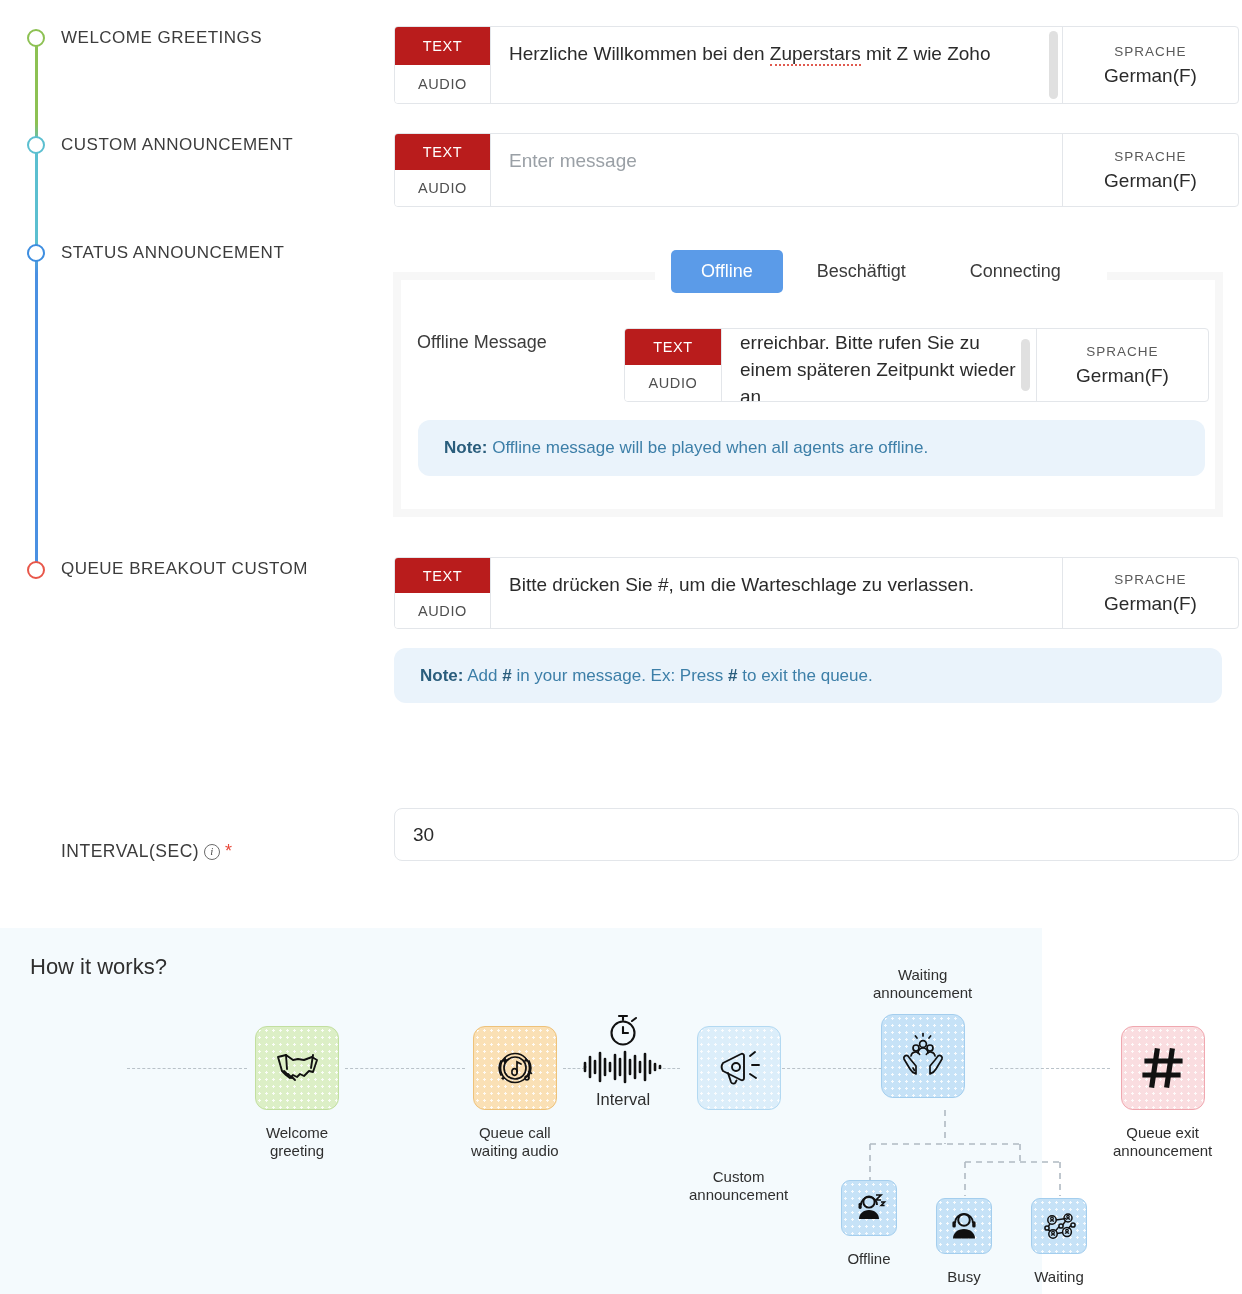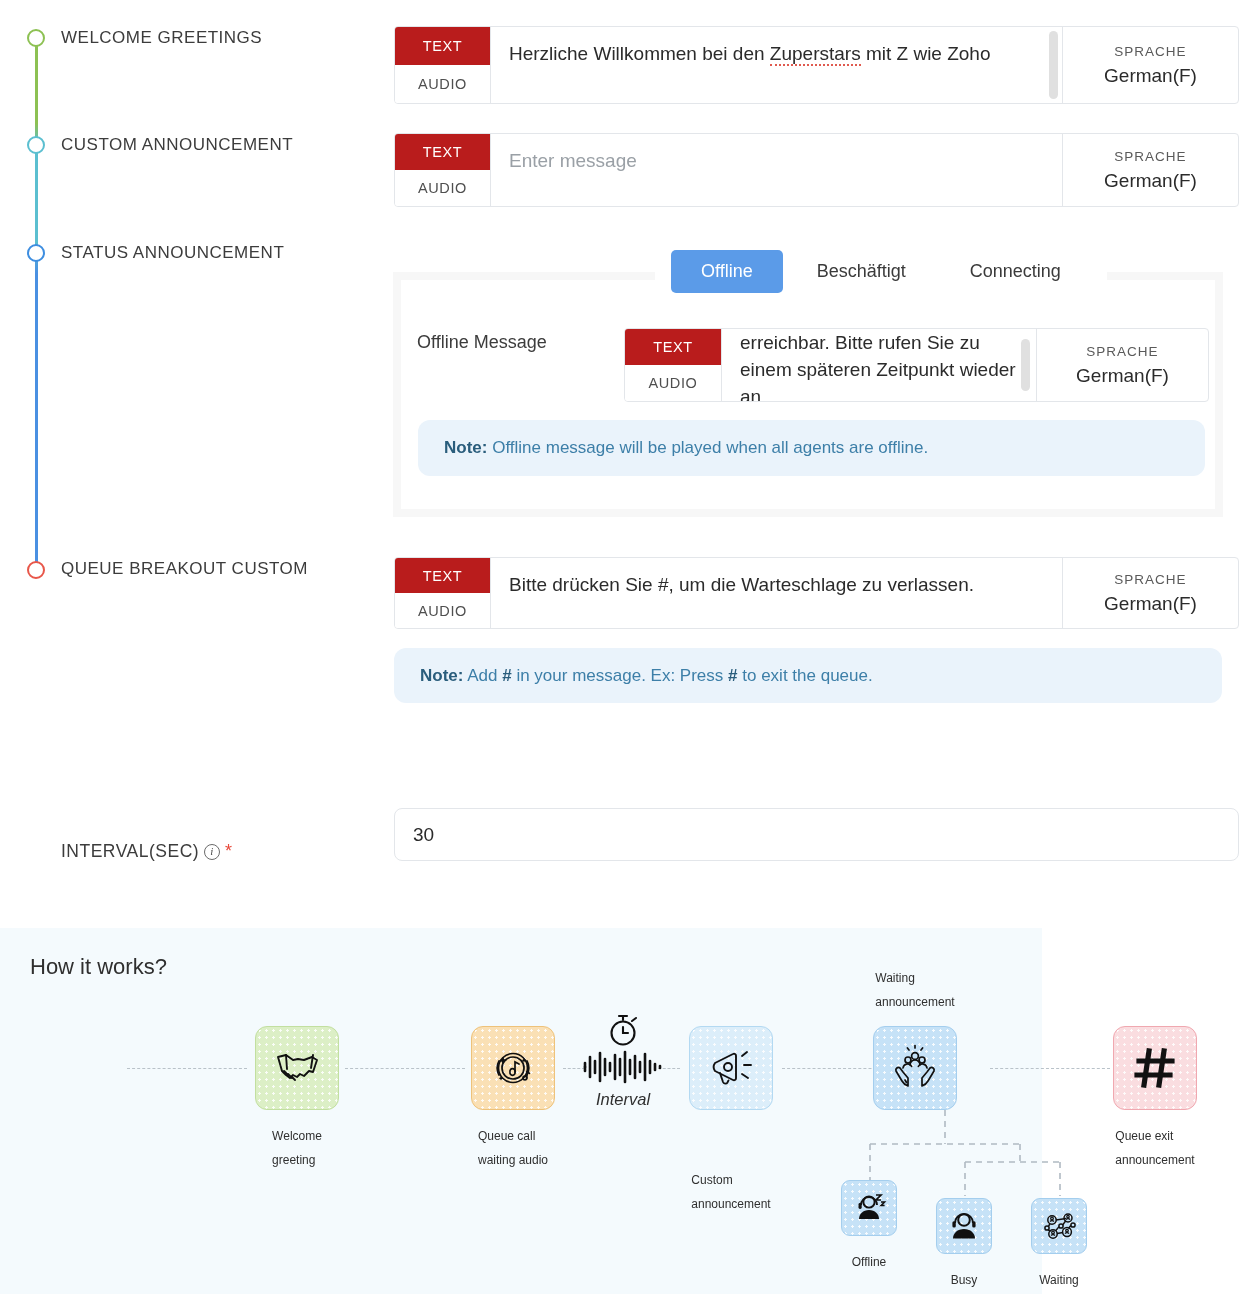--- a/index.html
+++ b/index.html
@@ -244,40 +244,40 @@
   }
   .tile.pink  { background-color: #FADDE0; border: 1px solid #F0A8B0; }
   .tile.green { background-color: #DCEFC6; border: 1px solid #C2DFA0; }
   .tile.amber { background-color: #FAE0B5; border: 1px solid #EEC27A; }
   .tile.blue  { background-color: #DCEEFA; border: 1px solid #B3D9F2; }
   .tile.blue2 { background-color: #C6E2F7; border: 1px solid #A4CEEE; }
   .tile.sm    { width: 56px; height: 56px; border-radius: 9px; }
   .tile svg { display: block; }
   .fcap {
     margin-top: 14px;
-    font-size: 12px;
-    line-height: 24px;
+    font-size: 15px;
+    line-height: 18px;
     color: #2f2f2f;
+    text-align: center;
     white-space: pre-line;
   }
   .fcap.above {
     margin: 0 0 12px 0;
   }
   .interval-grp {
     position: absolute;
     z-index: 2;
     display: flex;
     flex-direction: column;
     align-items: center;
   }
   .interval-cap {
     margin-top: 6px;
     font-size: 16.5px;
     color: #2f2f2f;
-    font-style: italic;
   }
   .branch { position: absolute; z-index: 1; }
 </style>
 </head>
 <body>
 
 <div class="page">
 
   <div class="rail"></div>
   <div class="node green" style="top:29px"></div>

